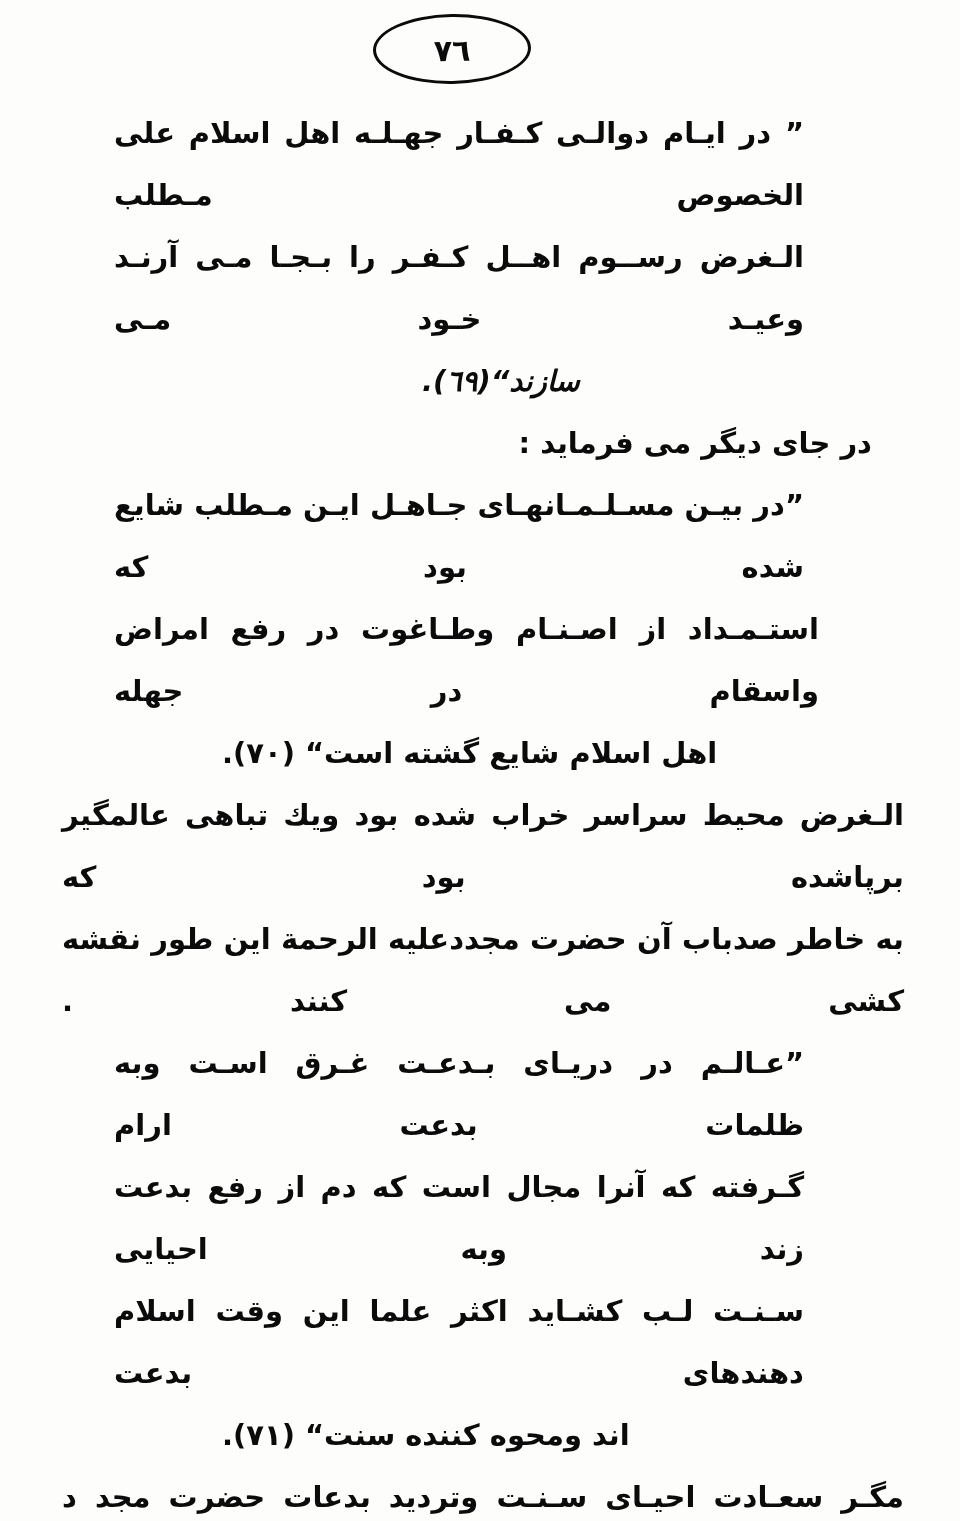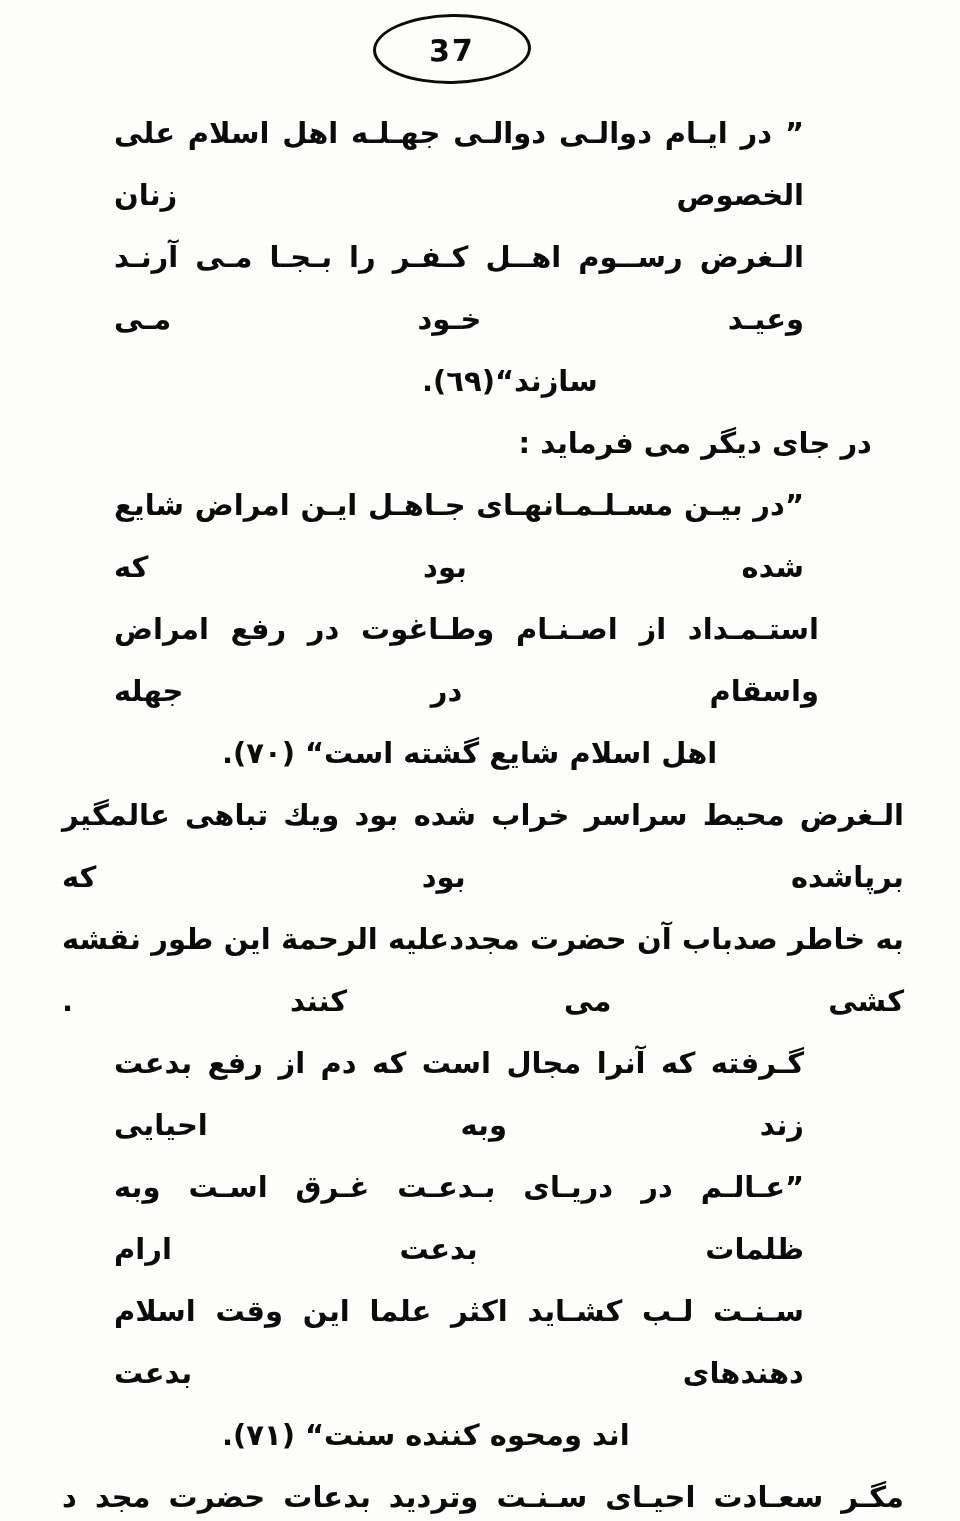--- a/index.html
+++ b/index.html
@@ -40,42 +40,42 @@
     font-size: 29px;
     line-height: 62px;
     text-align: right;
     white-space: normal;
   }
   .j  { text-align: justify; text-align-last: justify; }
   .q  { margin-right: 100px; margin-left: 52px; }   
   .q2 { margin-right: 85px;  margin-left: 52px; }   
   .indent1 { margin-right: 32px; }
   .endl     { text-align: right; text-align-last: left; margin-left: 160px; }
-  .endl-far { text-align: left; text-align-last: left; margin-left: 360px; }
+  .endl-far { text-align: left; text-align-last: left; margin-left: 360px; font-style: italic; }
 </style>
 </head>
 <body>
 
 <div class="page">
 
   <div class="oval">
-    <span>37</span>
+    <span>٧٦</span>
   </div>
 
   <main class="body-text">
-    <div class="line q j">” در ايـام دوالـى دوالـى جهـلـه اهل اسلام على الخصوص زنان</div>
+    <div class="line q j">” در ايـام دوالـى كـفـار جهـلـه اهل اسلام على الخصوص مـطلب</div>
     <div class="line q j">الـغرض رســوم اهــل كـفـر را بـجـا مـى آرنـد وعيـد خـود مـى</div>
     <div class="line q endl-far">سازند“(٦٩).</div>
     <div class="line indent1">در جاى ديگر مى فرمايد :</div>
-    <div class="line q j">”در بيـن مسـلـمـانهـاى جـاهـل ايـن امراض شايع شده بود كه</div>
+    <div class="line q j">”در بيـن مسـلـمـانهـاى جـاهـل ايـن مـطلب شايع شده بود كه</div>
     <div class="line q2 j">استـمـداد از اصـنـام وطـاغوت در رفع امراض واسقام در جهله</div>
     <div class="line q2 endl">اهل اسلام شايع گشته است“ (٧٠).</div>
     <div class="line j">الـغرض محيط سراسر خراب شده بود ويك تباهى عالمگير برپاشده بود كه</div>
     <div class="line j">به خاطر صدباب آن حضرت مجددعليه الرحمة اين طور نقشه كشى مى كنند .</div>
+    <div class="line q j">”عـالـم در دريـاى بـدعـت غـرق اسـت وبه ظلمات بدعت ارام</div>
     <div class="line q j">گـرفته كه آنرا مجال است كه دم از رفع بدعت زند وبه احيايى</div>
-    <div class="line q j">”عـالـم در دريـاى بـدعـت غـرق اسـت وبه ظلمات بدعت ارام</div>
     <div class="line q j">سـنـت لـب كشـايد اكثر علما اين وقت اسلام دهندهاى بدعت</div>
     <div class="line q endl">اند ومحوه كننده سنت“ (٧١).</div>
     <div class="line j">مگـر سعـادت احيـاى سـنـت وترديد بدعات حضرت مجد د عليه الرحمة را</div>
 
   </main>
 
 </div>
 
 </body></html>

